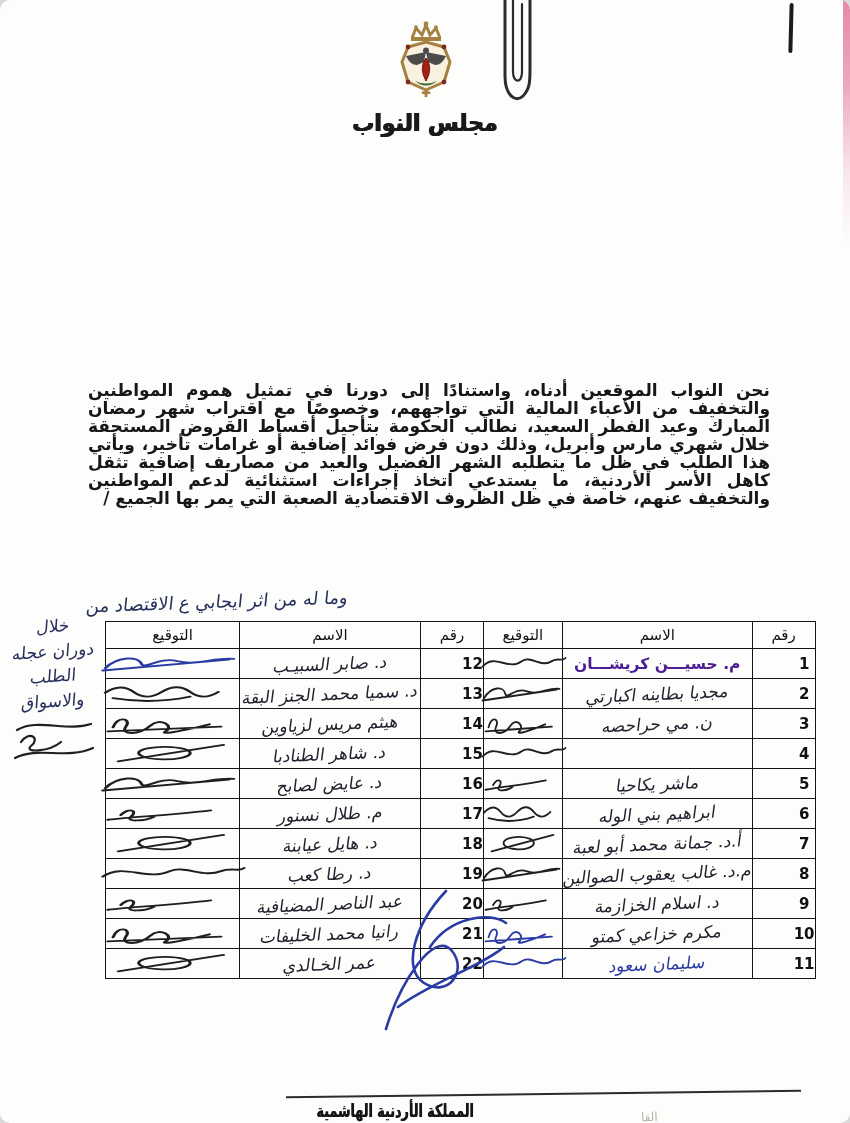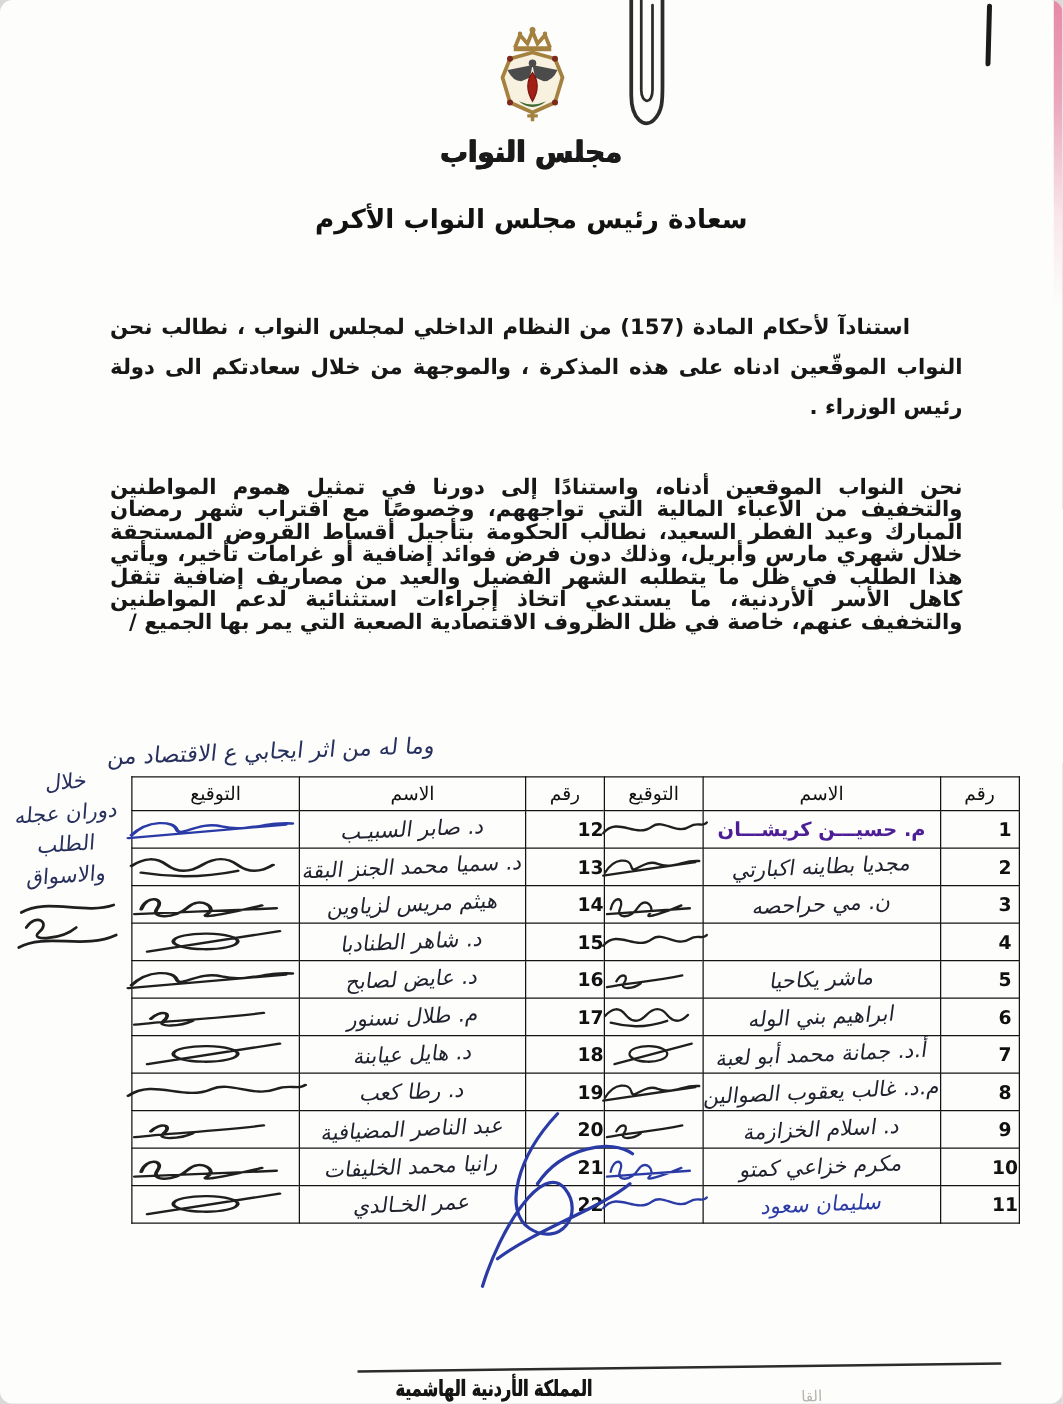--- a/index.html
+++ b/index.html
@@ -87,23 +87,21 @@
     <path d="M40,32 L20,36 Q24,45 31,45 L38,42 Z" fill="#4b4b4b"></path>
     <path d="M40,32 L60,36 Q56,45 49,45 L42,42 Z" fill="#4b4b4b"></path>
     <circle cx="40" cy="30.5" r="3" fill="#4b4b4b"></circle>
     <path d="M40,38 Q47.5,48 40,61 Q32.5,48 40,38 Z" fill="#a32017" stroke="#7c1510" stroke-width="1"></path>
     <path d="M29,61 Q40,70 51,61 Q40,66 29,61 Z" fill="#3f6b35"></path>
     <rect x="38.6" y="69" width="2.8" height="8" fill="#a5813f"></rect>
     <rect x="35.8" y="71.4" width="8.4" height="2.6" fill="#a5813f"></rect>
   </svg>
 
   <div class="callig">مجلس النواب</div>
-  <div class="title">سعادة رئيس مجلس النواب الأكرم</div>
-
-  <p class="para p1">استنادآ لأحكام المادة (157) من النظام الداخلي لمجلس النواب ، نطالب نحن النواب الموقّعين ادناه على هذه المذكرة ، والموجهة من خلال سعادتكم الى دولة رئيس الوزراء .</p>
+
   <p class="para p2">نحن النواب الموقعين أدناه، واستنادًا إلى دورنا في تمثيل هموم المواطنين والتخفيف من الأعباء المالية التي تواجههم، وخصوصًا مع اقتراب شهر رمضان المبارك وعيد الفطر السعيد، نطالب الحكومة بتأجيل أقساط القروض المستحقة خلال شهري مارس وأبريل، وذلك دون فرض فوائد إضافية أو غرامات تأخير، ويأتي هذا الطلب في ظل ما يتطلبه الشهر الفضيل والعيد من مصاريف إضافية تثقل كاهل الأسر الأردنية، ما يستدعي اتخاذ إجراءات استثنائية لدعم المواطنين والتخفيف عنهم، خاصة في ظل الظروف الاقتصادية الصعبة التي يمر بها الجميع /</p>
 
   <div class="hw-inline">وما له من اثر ايجابي ع الاقتصاد من</div>
 
   <div class="hw-margin" id="margin-notes">
       <div class="line">خلال</div>
       <div class="line">دوران عجله</div>
       <div class="line">الطلب</div>
       <div class="line">والاسواق</div>
       <svg width="92" height="52" viewBox="0 0 92 52">

